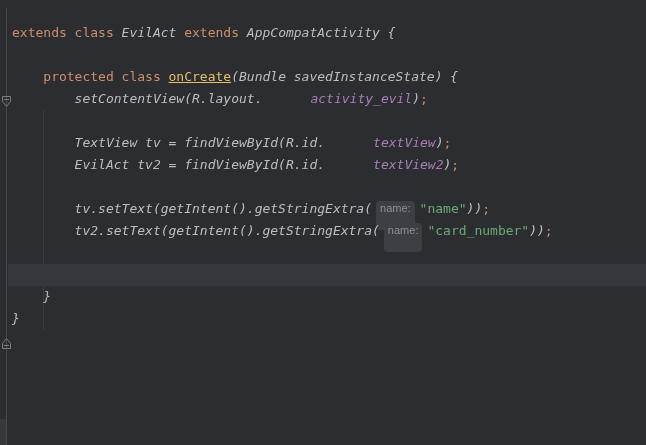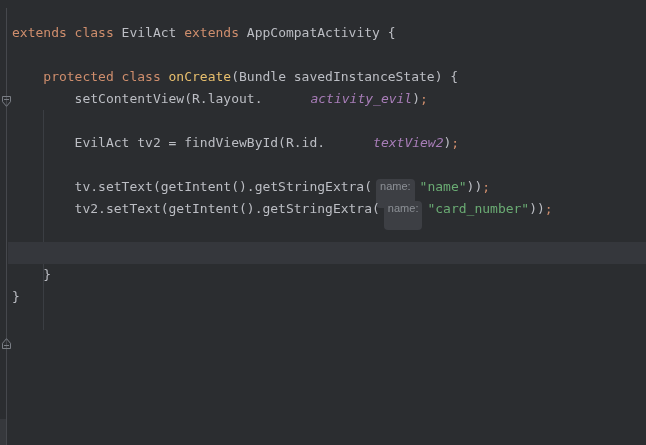--- a/index.html
+++ b/index.html
@@ -22,23 +22,23 @@
     background:var(--indent-guide,#3B3E43);
   }
   .code-area{
     position:absolute;left:8px;top:22px;right:0;bottom:0;
   }
   .code-line{
     height:22px;line-height:22px;font-size:13px;white-space:pre;
     color:var(--default-text,#BCBEC4);padding-left:4px;
   }
   .code-line.caret-line{background:var(--caret-line,#35373C);}
-  .tok-plain{color:var(--default-text,#BCBEC4);}
+  .tok-plain{color:var(--default-text,#BCBEC4);font-style:italic;}
   .tok-keyword{color:var(--keyword,#CF8E6D);}
-  .tok-method{color:var(--method-declaration,#E8BF6D);}
+  .tok-method{color:var(--method-declaration,#E8BF6D);text-decoration:underline;}
   .tok-annotation{color:var(--annotation,#B3AE60);}
   .tok-string{color:var(--string,#6AAB73);}
   .tok-resource{color:var(--resource-field,#A87DB8);font-style:italic;margin-left:48px;}
   .tok-semicolon{color:var(--semicolon,#CF8E6D);}
   .hint{
     display:inline-block;box-sizing:border-box;
     font-family:"Liberation Sans",sans-serif;font-size:11px;
     color:var(--hint-text,#8C9096);background:var(--hint-background,#3D3F44);
     line-height:14px;height:29px;padding:0 4px;border-radius:4px;
     margin:0 5px 0 4px;vertical-align:1px;
@@ -51,20 +51,21 @@
 <div class="editor">
   <div class="gutter-line"></div>
   <div class="scrollbar-edge"></div>
   <div class="indent-guide"></div>
   <div class="code-area">
       <div class="code-line"><span class="tok-keyword">extends class </span><span class="tok-plain">EvilAct </span><span class="tok-keyword">extends </span><span class="tok-plain">AppCompatActivity {</span></div>
       <div class="code-line"></div>
       <div class="code-line"><span class="tok-plain">    </span><span class="tok-keyword">protected class </span><span class="tok-method">onCreate</span><span class="tok-plain">(Bundle savedInstanceState) {</span></div>
       <div class="code-line"><span class="tok-plain">        setContentView(R.layout.</span><span class="tok-resource">activity_evil</span><span class="tok-plain">)</span><span class="tok-semicolon">;</span></div>
       <div class="code-line"></div>
+      <div class="code-line"><span class="tok-plain">        TextView tv = findViewById(R.id.</span><span class="tok-resource">textView</span><span class="tok-plain">)</span><span class="tok-semicolon">;</span></div>
       <div class="code-line"><span class="tok-plain">        EvilAct tv2 = findViewById(R.id.</span><span class="tok-resource">textView2</span><span class="tok-plain">)</span><span class="tok-semicolon">;</span></div>
       <div class="code-line"></div>
       <div class="code-line"><span class="tok-plain">        tv.setText(getIntent().getStringExtra(</span><span class="hint">name:</span><span class="tok-string">"name"</span><span class="tok-plain">))</span><span class="tok-semicolon">;</span></div>
       <div class="code-line"><span class="tok-plain">        tv2.setText(getIntent().getStringExtra(</span><span class="hint">name:</span><span class="tok-string">"card_number"</span><span class="tok-plain">))</span><span class="tok-semicolon">;</span></div>
       <div class="code-line"></div>
       <div class="code-line caret-line"></div>
       <div class="code-line"><span class="tok-plain">    }</span></div>
       <div class="code-line"><span class="tok-plain">}</span></div>
     </div>
   <div id="fold-layer">

